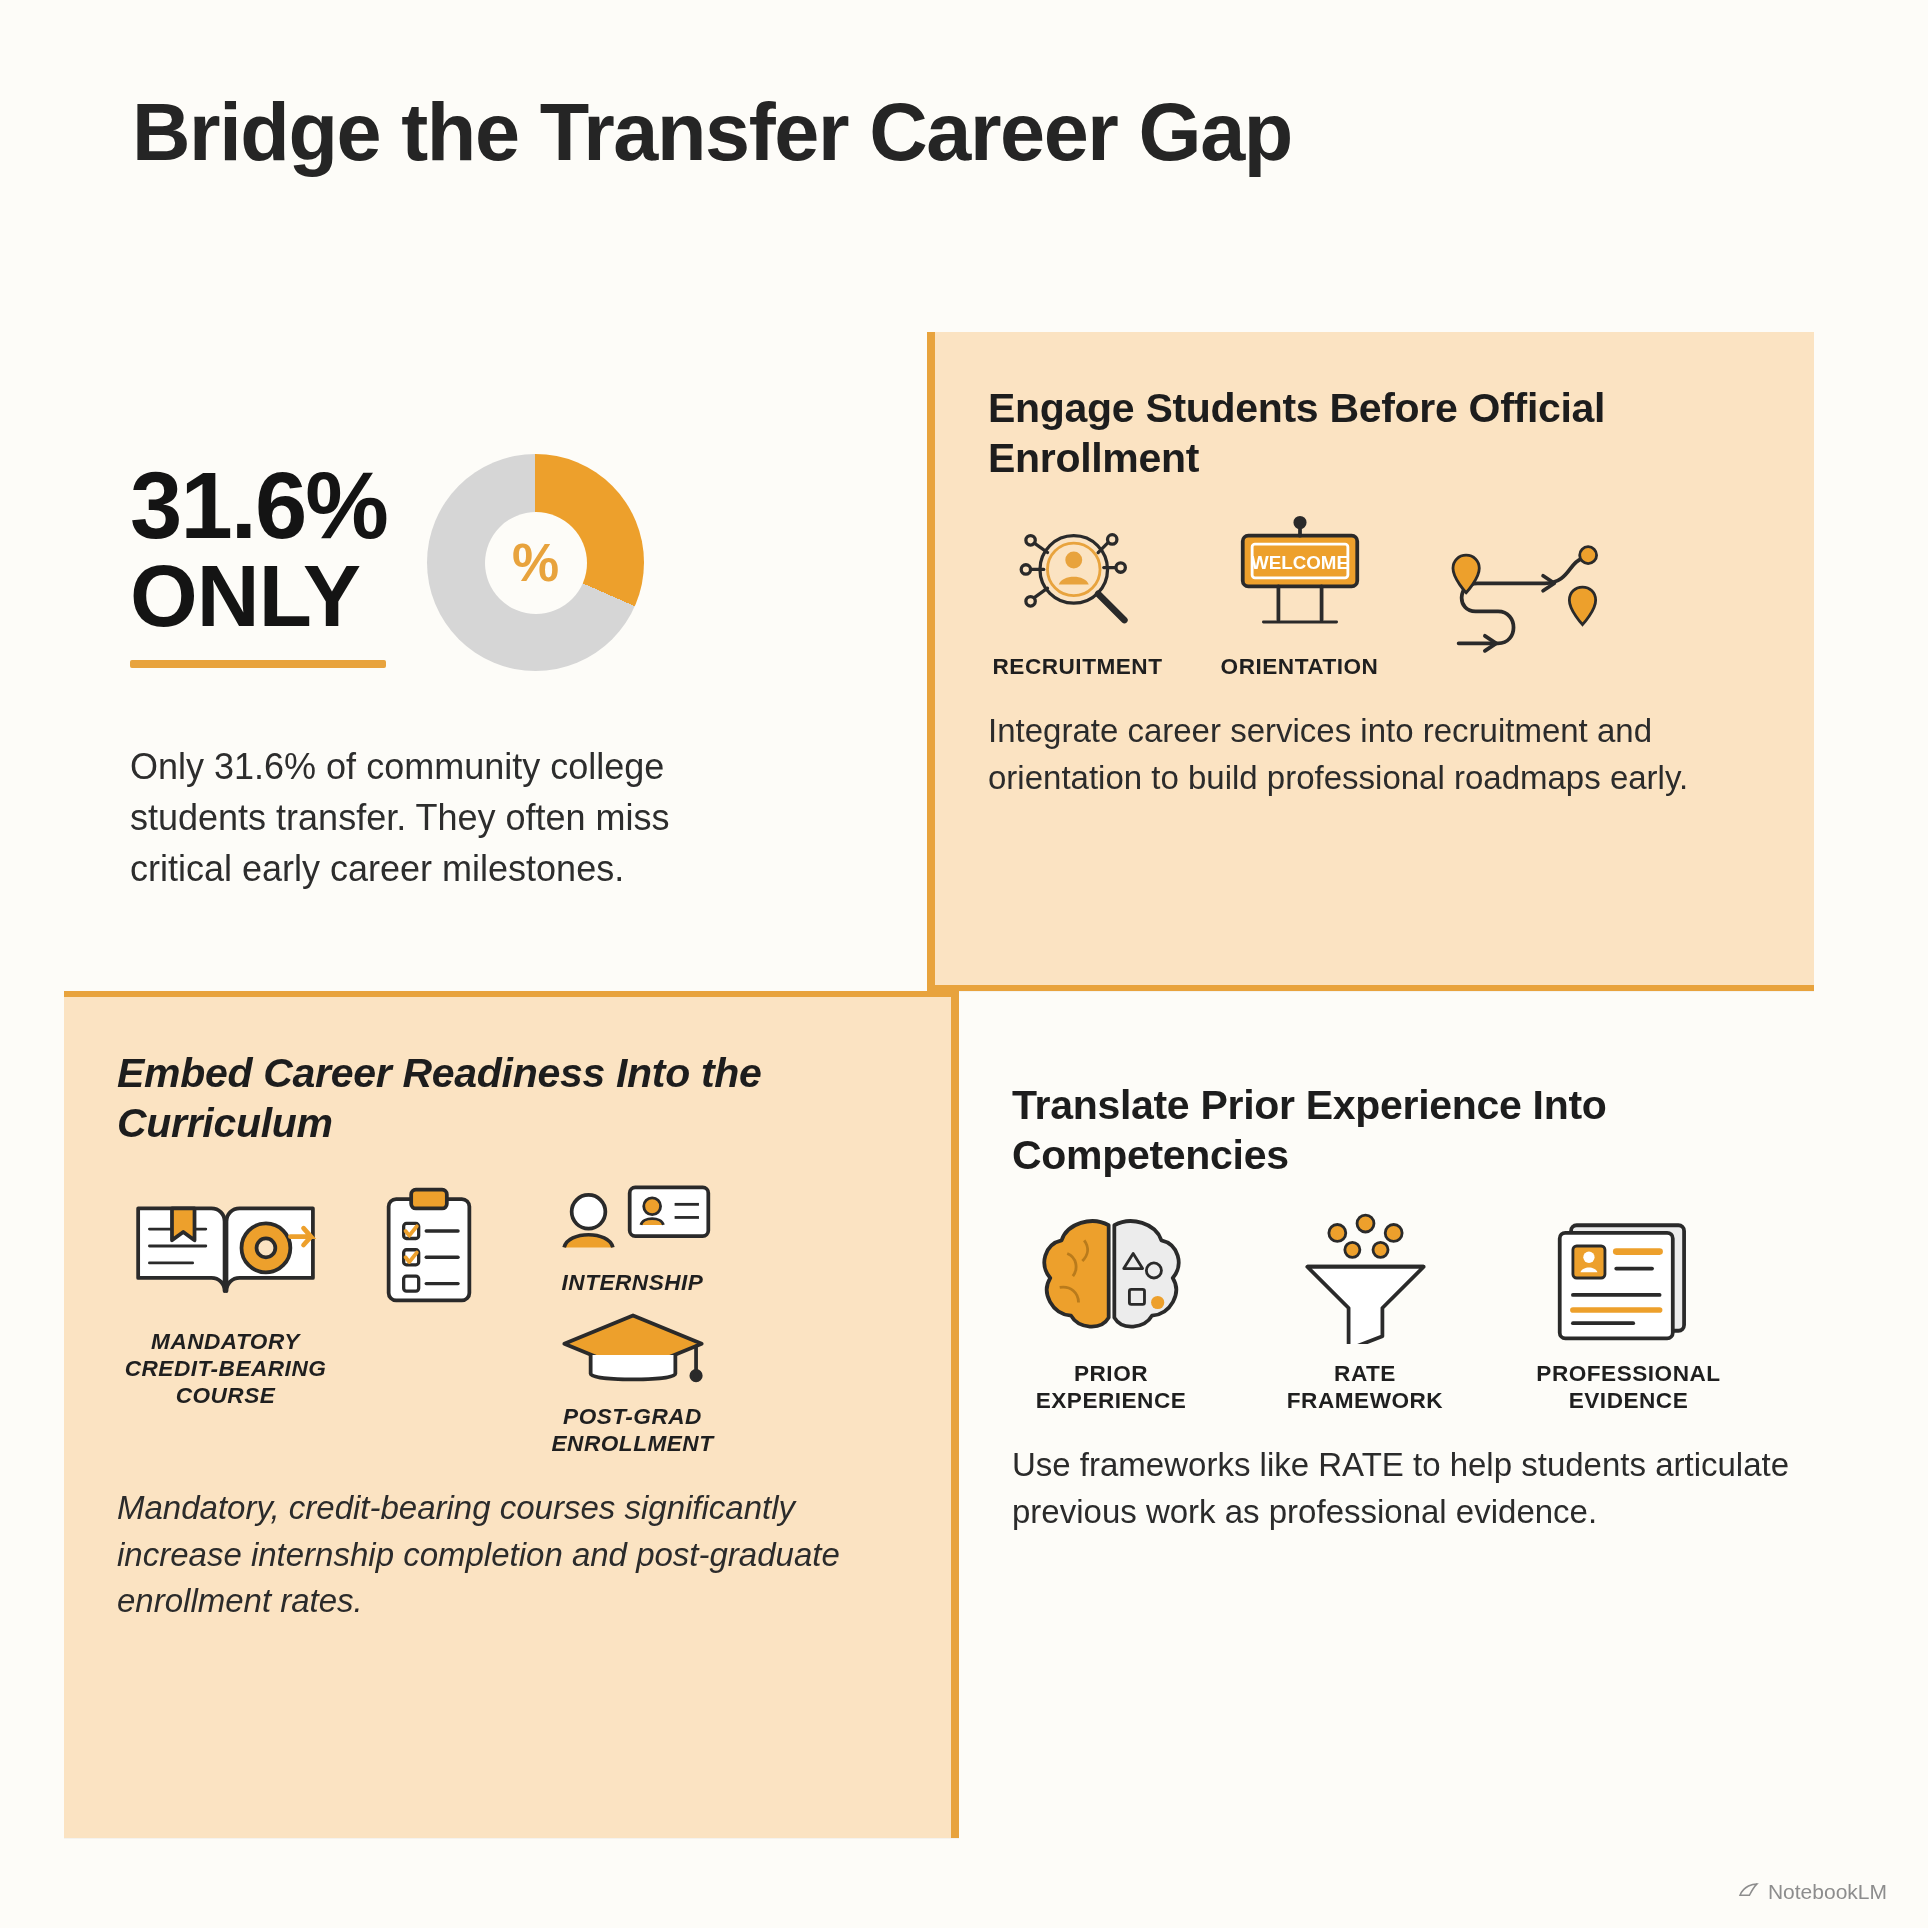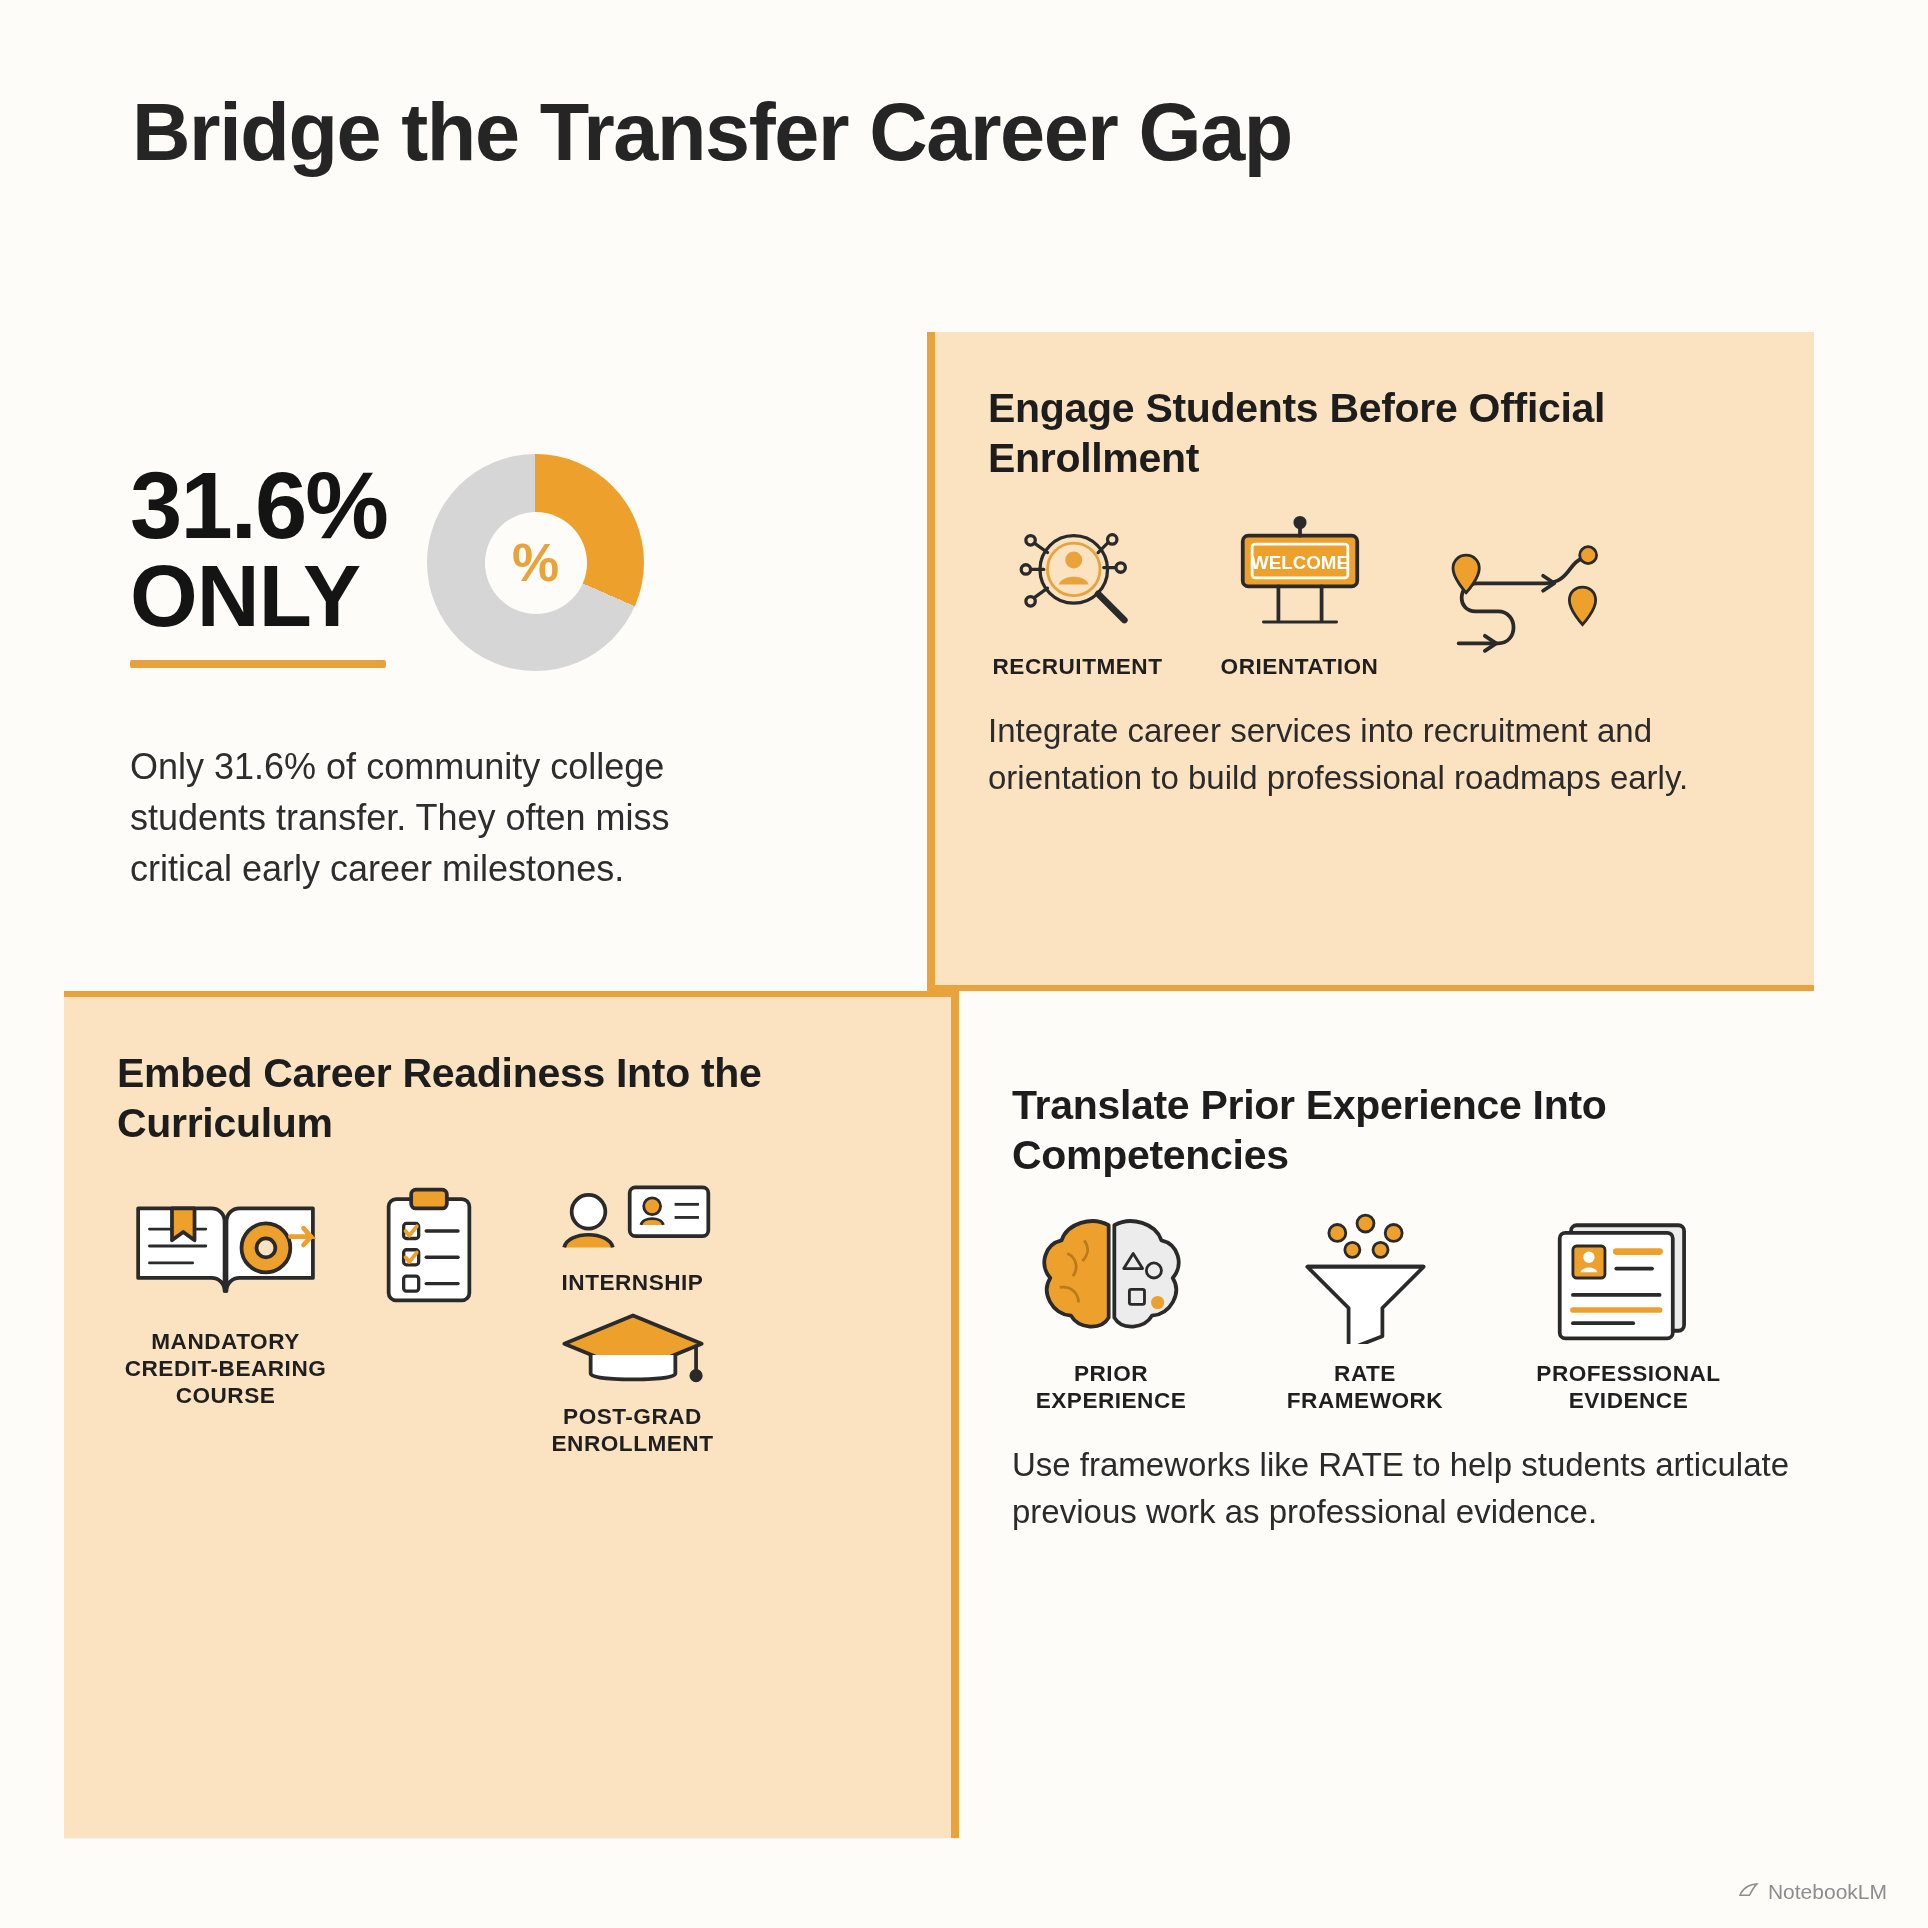--- a/index.html
+++ b/index.html
@@ -132,21 +132,21 @@
     width: 887px; height: 659px;
   }
   #cell-engage .card {
     width: 887px; height: 659px;
     border-left: 8.5px solid #e8a33d;
     border-bottom: 6.6px solid #e8a33d;
   }
 
   #cell-embed {
     left: -19px; top: 565px;
-    width: 895px; height: 847px;
+    width: 895px; height: 847px; font-style: italic;
   }
   #cell-embed .card {
     width: 895px; height: 847px;
     border-top: 6.6px solid #e8a33d;
     border-right: 8.5px solid #e8a33d;
   }
 
   #cell-translate {
     left: 876px; top: 603px;
     width: 887px; height: 810px;
@@ -355,20 +355,21 @@
                     <path d="M40 52v20c0 8 90 8 90 0V52" fill="#ffffff"></path>
                     <line x1="152" y1="43" x2="152" y2="70" stroke-linecap="round"></line>
                     <circle cx="152" cy="74" r="5" fill="#2a2a2a"></circle>
                   </g>
                 </svg>
               </span>
               <div class="icon-cap">POST-GRAD ENROLLMENT</div>
             </div>
           </div>
 
+          <p class="card-body">Mandatory, credit-bearing courses significantly increase internship completion and post-graduate enrollment rates.</p>
         </div>
       </div>
     </div>
 
     <div class="cell" id="cell-translate">
       <div class="card-inner">
         <h2 class="card-title">Translate Prior Experience Into Competencies</h2>
 
         <div class="icon-row" style="gap:56px; align-items:flex-start;">
           <div class="icon-item" style="width:198px">

